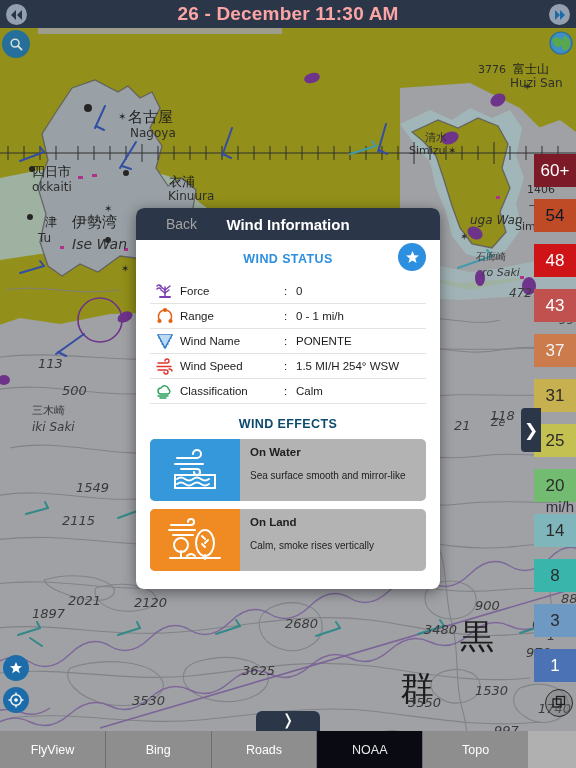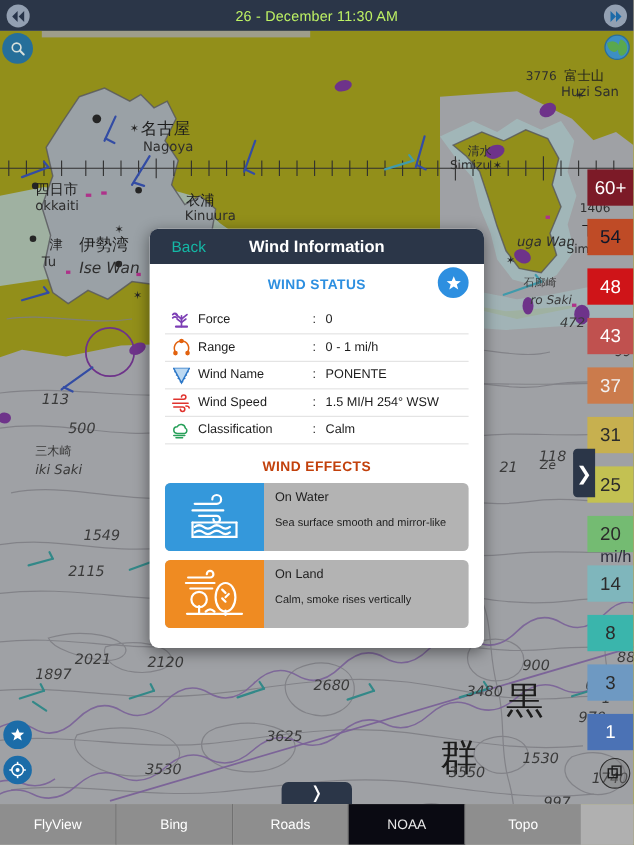--- a/index.html
+++ b/index.html
@@ -12,21 +12,21 @@
   #app { position: relative; width: 576px; height: 768px; overflow: hidden; }
 
   
   .statusbar {
     position: absolute; top: 0; left: 0; width: 576px; height: 28px;
     background: #2b3648;
     display: flex; align-items: center; justify-content: center;
     z-index: 40;
   }
   .statusbar .title {
-    color: #bef264; font-size: 13px; letter-spacing: .2px;
+    color: #fca5a5; font-size: 19px; letter-spacing: .2px; font-weight: bold;
   }
   .sb-btn {
     position: absolute; top: 4px; width: 21px; height: 21px;
     border-radius: 50%; background: #93a0b2;
     display: flex; align-items: center; justify-content: center;
     color: #27344a; font-size: 10px; line-height: 1;
   }
   .sb-btn.left { left: 6px; }
   .sb-btn.right { right: 6px; }
 
@@ -112,34 +112,34 @@
     position: absolute; left: 136px; top: 208px; width: 304px;
     background: #ffffff; border-radius: 8px;
     box-shadow: 0 3px 14px rgba(0,0,0,.45);
     z-index: 60; overflow: hidden;
   }
   .dlg-head {
     height: 32px; background: #2b3648;
     display: flex; align-items: center; position: relative;
   }
   .dlg-back {
-    position: absolute; left: 20px; color: #14b8a6; font-size: 14px;
+    position: absolute; left: 30px; color: #a3a3a3; font-size: 14px;
   }
   .dlg-title {
     width: 100%; text-align: center; color: #fff;
     font-size: 15px; font-weight: bold;
   }
   .dlg-body { padding: 8px 0 10px 0; position: relative; }
 
   .sec-title {
     text-align: center; font-size: 12.5px; font-weight: bold;
     letter-spacing: .4px; margin: 4px 0 8px 0;
   }
   .sec-title.blue  { color: #2d8fe0; }
-  .sec-title.green { color: #c2410c; }
+  .sec-title.green { color: #0c4a6e; }
 
   .fav-btn {
     position: absolute; right: 14px; top: 3px;
     width: 28px; height: 28px; border-radius: 50%;
     background: #2d8fe0; display: flex; align-items: center; justify-content: center;
   }
 
   .rows { margin: 13px 14px; }
   .row {
     display: flex; align-items: center;
@@ -156,21 +156,21 @@
   .card {
     display: flex; height: 62px; margin-bottom: 8px;
     border-radius: 5px; overflow: hidden; background: #b3b3b3;
   }
   .card .cicon {
     width: 90px; display: flex; align-items: center; justify-content: center;
   }
   .card.water .cicon { background: #3498db; }
   .card.land  .cicon { background: #ef8b22; }
   .card .ctext { flex: 1; padding: 7px 10px 0 10px; }
-  .card .ctitle { font-size: 11.5px; font-weight: normal; color: #1e1e1e; margin-bottom: 12px; }
+  .card .ctitle { font-size: 11.5px; font-weight: bold; color: #1e1e1e; margin-bottom: 12px; }
   .card .cdesc  { font-size: 10px; color: #1e1e1e; }
 
   
   .tabbar {
     position: absolute; bottom: 0; left: 0; width: 528px; height: 37px;
     display: flex; z-index: 50;
   }
   .tab {
     flex: 1; background: #8e8e8e; color: #ffffff;
     display: flex; align-items: center; justify-content: center;

